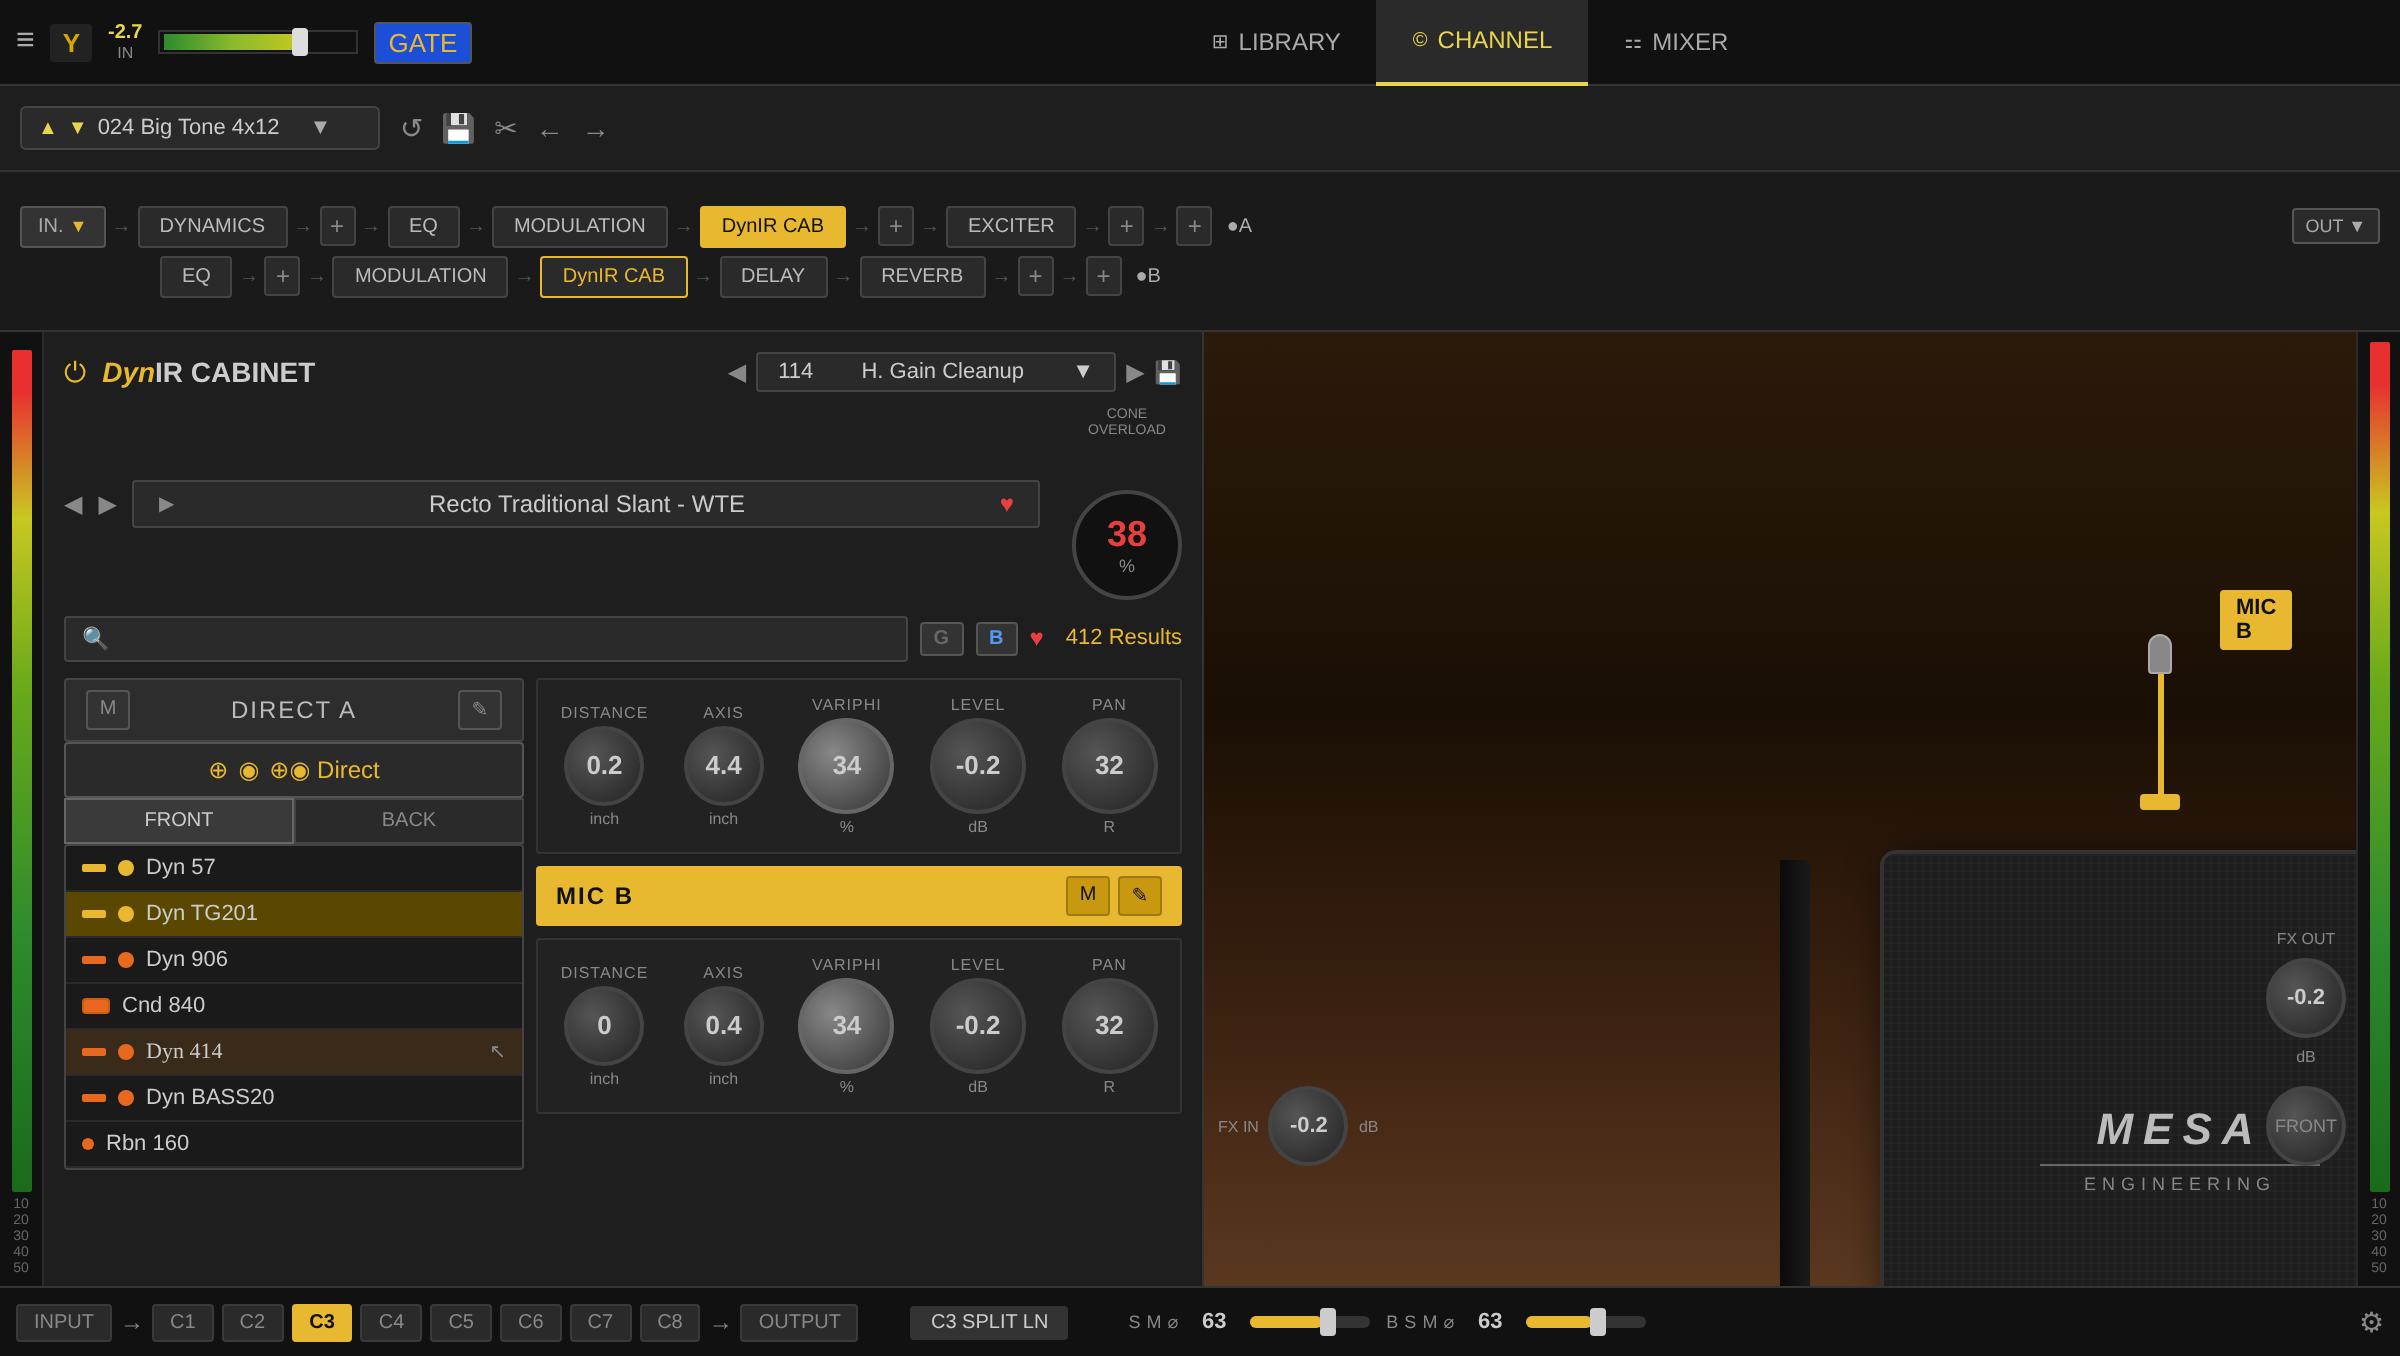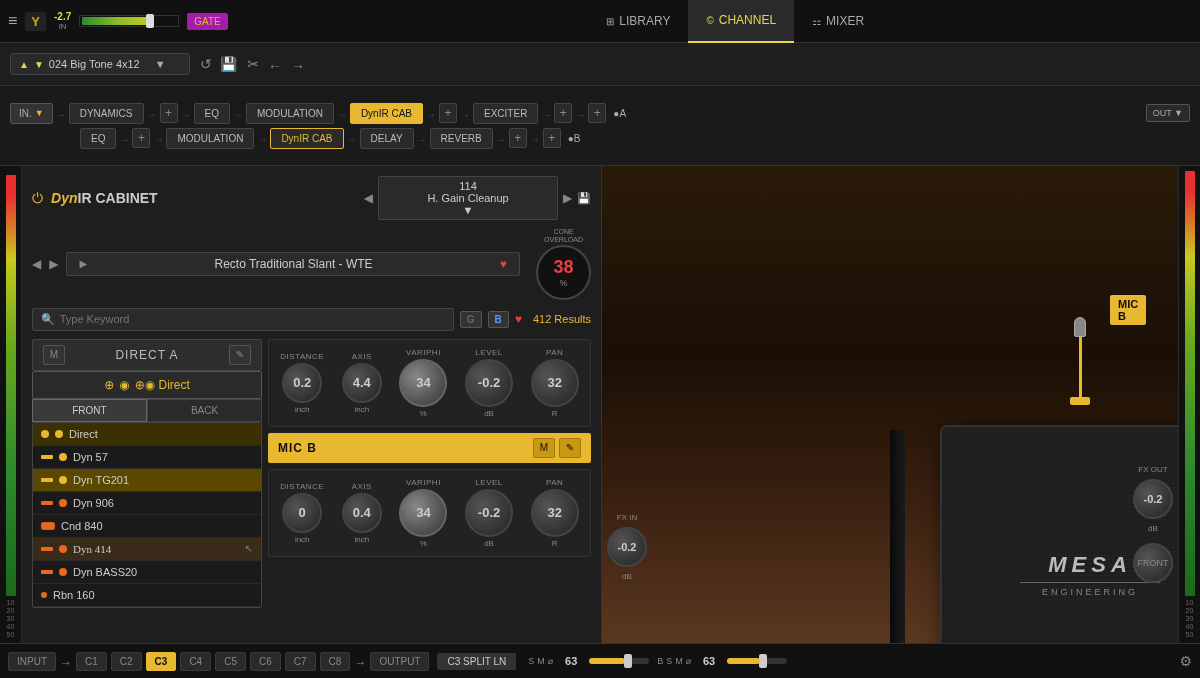--- a/index.html
+++ b/index.html
@@ -65,25 +65,25 @@
       position: absolute;
       right: 25%;
       top: 50%;
       transform: translateY(-50%);
       width: 8px;
       height: 14px;
       background: #ddd;
       border-radius: 2px;
     }
     .gate-btn {
-      background: #a21caf;
+      background: #1d4ed8;
       color: #e8b830;
       border: 1px solid #555;
       padding: 2px 6px;
-      font-size: 10px;
+      font-size: 13px;
       border-radius: 2px;
     }
     .nav-center {
       display: flex;
       align-items: center;
       flex: 1;
       justify-content: center;
       gap: 0;
     }
     .nav-btn {
@@ -305,21 +305,20 @@
       background: #2a2a2a;
       border: 1px solid #444;
       padding: 3px 10px;
       color: #ccc;
       font-size: 11px;
       min-width: 180px;
       border-radius: 2px;
       display: flex;
       align-items: center;
       justify-content: space-between;
-      flex-direction: column;
     }
     .save-icon { color: #aaa; cursor: pointer; }
 
     
     .cab-row {
       display: flex;
       align-items: center;
       gap: 8px;
     }
     .cab-arrow { color: #888; cursor: pointer; font-size: 12px; }
@@ -595,21 +594,21 @@
       border-radius: 2px;
     }
     .bottom-btn.active { background: #e8b830; color: #111; border-color: #e8b830; font-weight: bold; }
     .bottom-arrow { color: #888; font-size: 12px; }
     .split-indicator {
       background: #333;
       color: #ccc;
       padding: 3px 10px;
       font-size: 10px;
       border-radius: 2px;
-      margin: 0 4px;
+      margin: 0 22px;
     }
     .channel-section {
       display: flex;
       align-items: center;
       gap: 3px;
       margin-left: 4px;
     }
     .ch-label { color: #888; font-size: 9px; }
     .db-badge {
       background: #111;
@@ -800,33 +799,32 @@
 
     <div class="cab-row">
       <span class="cab-arrow">◀</span>
       <span class="cab-arrow">▶</span>
       <div class="cab-name">
         <span style="color:#888;font-size:10px;">▶</span>
         <span>Recto Traditional Slant - WTE</span>
         <span class="heart-icon">♥</span>
       </div>
 
-      <div style="display:flex;flex-direction:column;align-items:center;margin-left:8px;">
+      <div style="display:flex;flex-direction:column;align-items:center;margin-left:8px;gap:24px;">
         <div style="font-size:7px;color:#888;text-align:center;line-height:1.2;">CONE<br>OVERLOAD</div>
         <div class="cone-dial">
           <span class="cone-val">38</span>
           <span class="cone-pct">%</span>
         </div>
       </div>
     </div>
 
     <div class="search-row">
       <div class="search-box">
         <span>🔍</span>
-        <input type="text" placeholder="Type Keyword" style="">
       </div>
       <div class="tag-btn g">G</div>
       <div class="tag-btn b">B</div>
       <span style="color:#e84040;font-size:12px;">♥</span>
       <span class="results-count">412 Results</span>
     </div>
 
     <div style="display:flex;gap:0;">
 
       <div>
@@ -842,25 +840,20 @@
           <span>◉</span>
           <span style="color:#e8b830;">⊕◉ Direct</span>
         </div>
 
         <div class="front-back-btns">
           <div class="fb-btn active">FRONT</div>
           <div class="fb-btn">BACK</div>
         </div>
 
         <div class="mic-dropdown">
-          <div class="mic-item active">
-            <div class="mic-dot yellow"></div>
-            <div class="mic-dot yellow"></div>
-            <span class="mic-name">Direct</span>
-          </div>
           <div class="mic-item">
             <div class="mic-line yellow"></div>
             <div class="mic-dot yellow"></div>
             <span class="mic-name">Dyn 57</span>
           </div>
           <div class="mic-item highlighted">
             <div class="mic-line yellow"></div>
             <div class="mic-dot yellow"></div>
             <span class="mic-name">Dyn TG201</span>
           </div>
@@ -975,21 +968,21 @@
             </div>
             <span class="knob-unit">R</span>
           </div>
         </div>
       </div>
     </div>
   </div>
 
   <div class="cab-image-area">
 
-    <div style="position:absolute;left:5px;bottom:60px;display:flex;flex-direction:column;align-items:center;gap:3px;">
+    <div style="position:absolute;left:5px;bottom:60px;display:flex;flex-direction:row;align-items:center;gap:3px;">
       <span class="fx-label">FX IN</span>
       <div style="width:40px;height:40px;border-radius:50%;background:radial-gradient(circle at 35% 35%,#555,#222);border:2px solid #444;display:flex;align-items:center;justify-content:center;">
         <span class="fx-db">-0.2</span>
       </div>
       <span class="fx-label">dB</span>
     </div>
 
     <div style="position:relative;margin-top:-20px;">
       <div class="cab-box">
         <div class="cab-grille">

